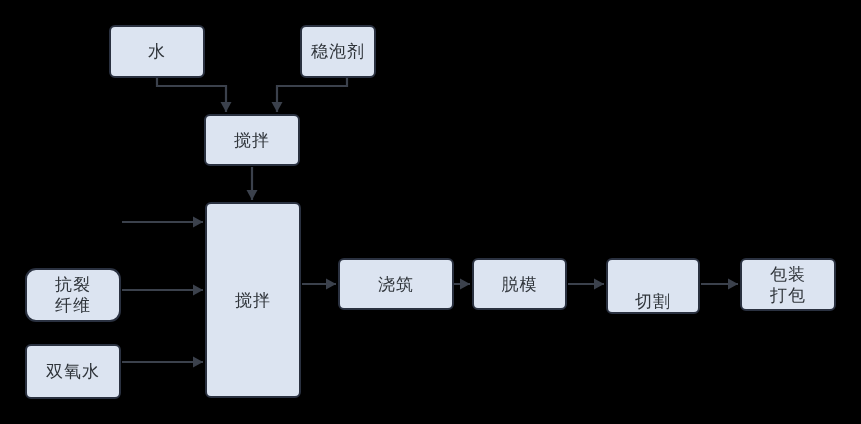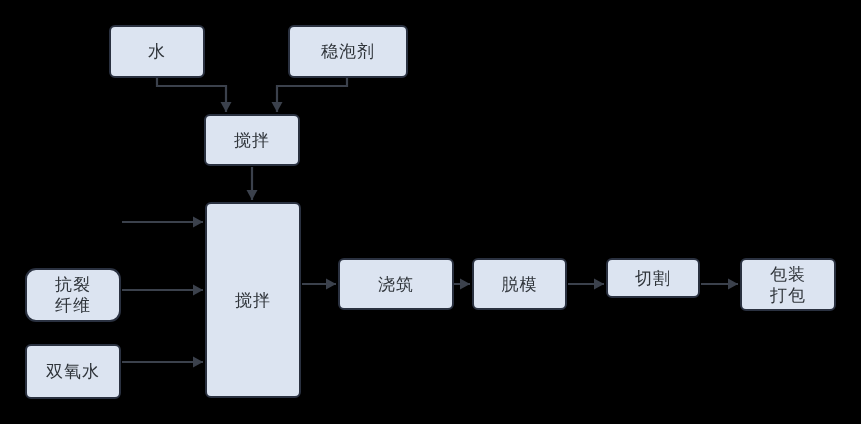--- a/index.html
+++ b/index.html
@@ -34,29 +34,29 @@
     text-align: center;
     color: #2f343a;
     font-size: 17px;
     line-height: 21px;
     letter-spacing: 1px;
   }
   .node span {
     white-space: pre-line;
   }
   #n-water      { left: 109px; top: 25px;  width: 96px; height: 53px; }
-  #n-stabilizer { left: 288px; top: 25px;  width: 120px; height: 53px; }
+  #n-stabilizer { left: 300px; top: 25px;  width: 76px; height: 53px; }
   #n-premix     { left: 204px; top: 114px; width: 96px; height: 52px; }
   #n-cement     { left: 25px;  top: 193px; width: 96px; height: 54px; }
   #n-fiber      { left: 25px;  top: 268px; width: 96px; height: 54px; border-radius: 11px; }
   #n-peroxide   { left: 25px;  top: 344px; width: 96px; height: 55px; text-align: right; }
   #n-mainmix    { left: 205px; top: 202px; width: 96px; height: 196px; }
   #n-pour       { left: 338px; top: 258px; width: 116px; height: 52px; }
   #n-demold     { left: 472px; top: 258px; width: 95px; height: 52px; }
-  #n-cut        { left: 606px; top: 258px; width: 94px; height: 40px; }
+  #n-cut        { left: 606px; top: 258px; width: 94px; height: 56px; align-items: flex-end; }
   #n-pack       { left: 740px; top: 258px; width: 96px; height: 53px; }
 </style>
 </head>
 <body>
 
 <div class="canvas">
 
   <svg class="edges" width="861" height="424" viewBox="0 0 861 424">
     <defs>
       <marker id="arrow" markerUnits="userSpaceOnUse" markerWidth="14" markerHeight="14" refX="10" refY="0" orient="auto" style="overflow:visible">

